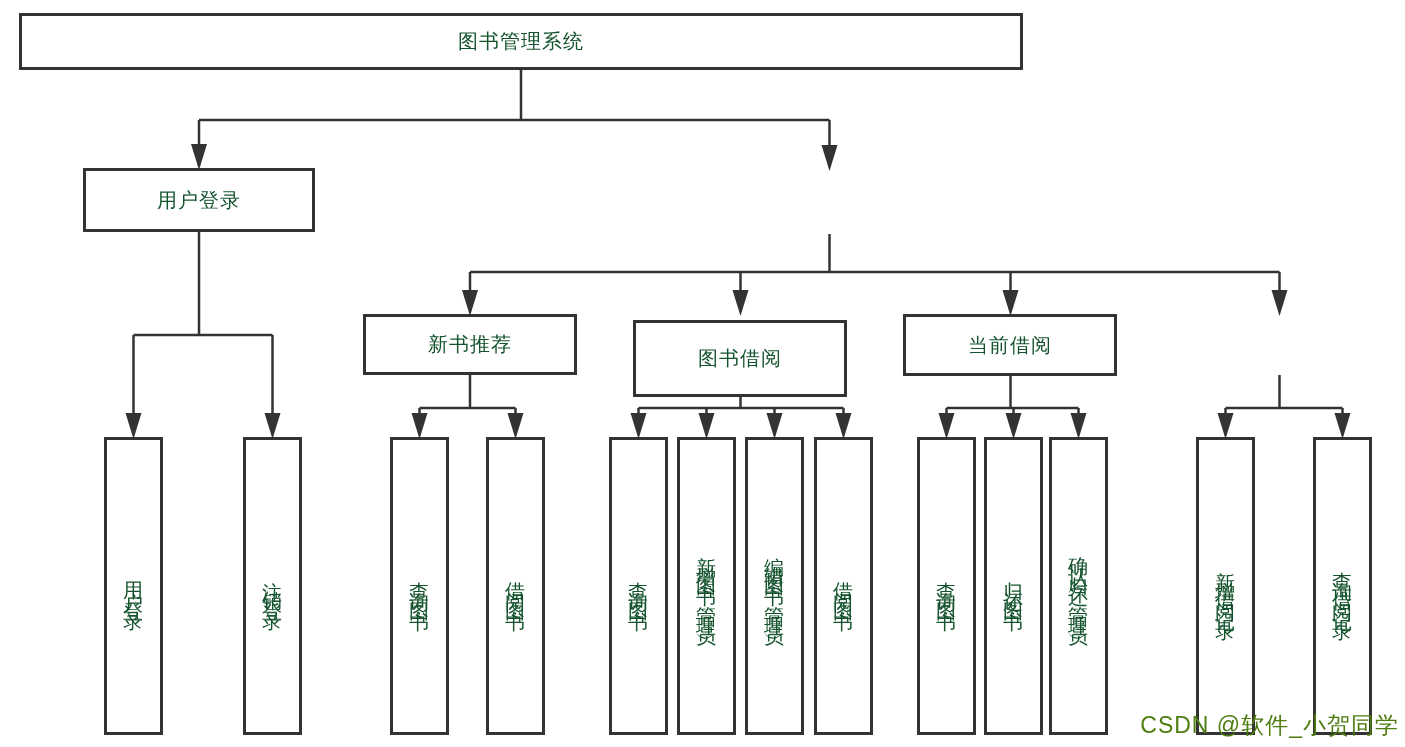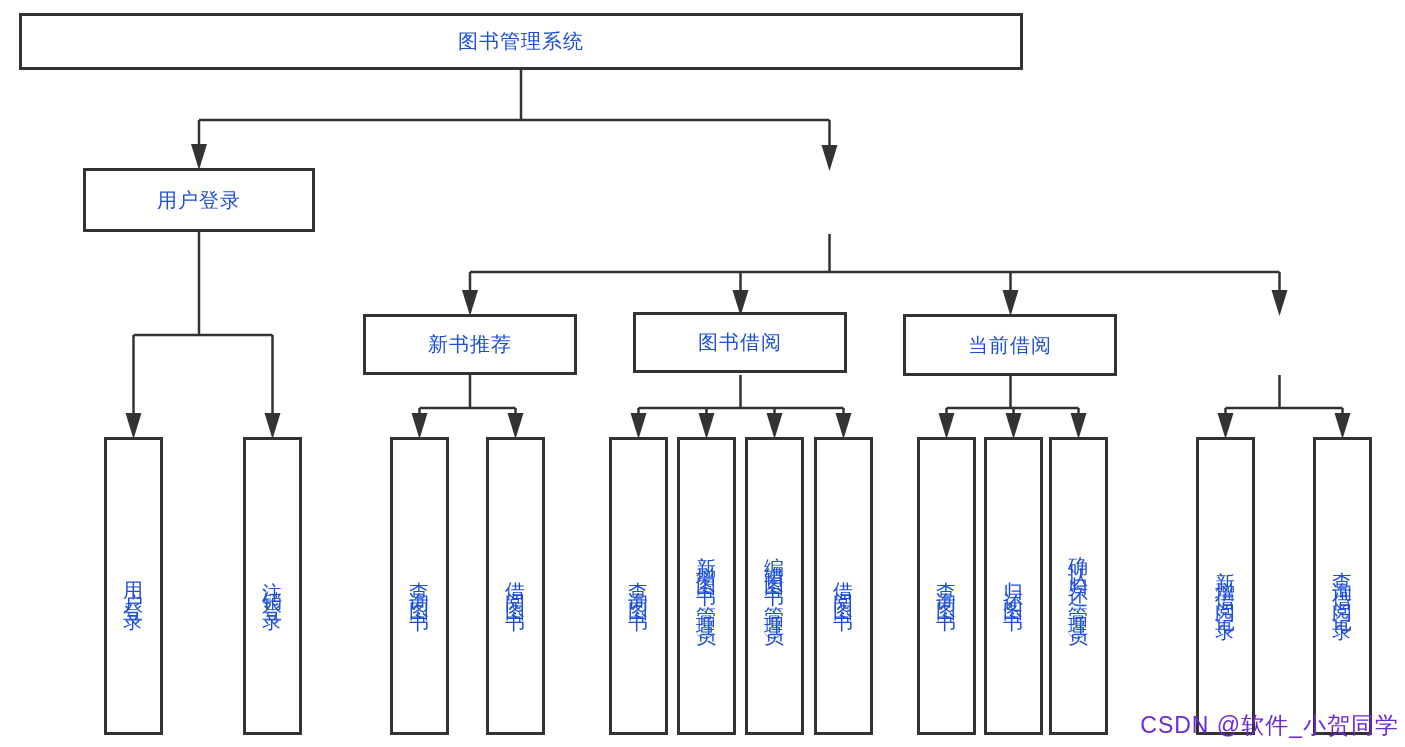--- a/index.html
+++ b/index.html
@@ -7,30 +7,30 @@
     width:1405px;height:747px;position:relative;background:#ffffff;
     font-family:"Liberation Sans","DejaVu Sans",sans-serif;
     overflow:hidden;
   }
   #stage{position:absolute;left:0;top:0;width:1405px;height:747px;}
   svg.connectors{position:absolute;left:0;top:0;z-index:1;}
   .box{
     position:absolute;z-index:2;background:#ffffff;
     border:3px solid #333333;box-sizing:border-box;
     display:flex;align-items:center;justify-content:center;
-    color:#1d4ed8;
+    color:#14532d;
   }
   .box.h span{font-size:20px;letter-spacing:1px;white-space:nowrap;}
   .box.leaf span{
     writing-mode:vertical-rl;text-orientation:mixed;
     font-size:20px;letter-spacing:10px;line-height:1;
   }
   .watermark{
     position:absolute;right:6px;bottom:6px;z-index:3;
-    font-size:23px;color:#6d28d9;letter-spacing:1px;white-space:nowrap;
+    font-size:23px;color:#4d7c0f;letter-spacing:1px;white-space:nowrap;
   }
 </style>
 </head>
 <body>
 
 <div id="stage">
 
   <svg class="connectors" width="1405" height="747" viewBox="0 0 1405 747">
     <g stroke="#333333" stroke-width="2.5" fill="none">
 
@@ -101,21 +101,21 @@
     <span>图书管理系统</span>
   </div>
 
   <div class="box h" style="left:83px;top:168px;width:232px;height:64px">
     <span>用户登录</span>
   </div>
 
   <div class="box h" style="left:363px;top:314px;width:214px;height:61px">
     <span>新书推荐</span>
   </div>
-  <div class="box h" style="left:633px;top:312px;width:214px;height:61px">
+  <div class="box h" style="left:633px;top:320px;width:214px;height:77px">
     <span>图书借阅</span>
   </div>
   <div class="box h" style="left:903px;top:314px;width:214px;height:62px">
     <span>当前借阅</span>
   </div>
 
   <div class="box leaf" style="left:104px;top:437px;width:59px;height:298px">
     <span>用户登录</span>
   </div>
   <div class="box leaf" style="left:243px;top:437px;width:59px;height:298px">

